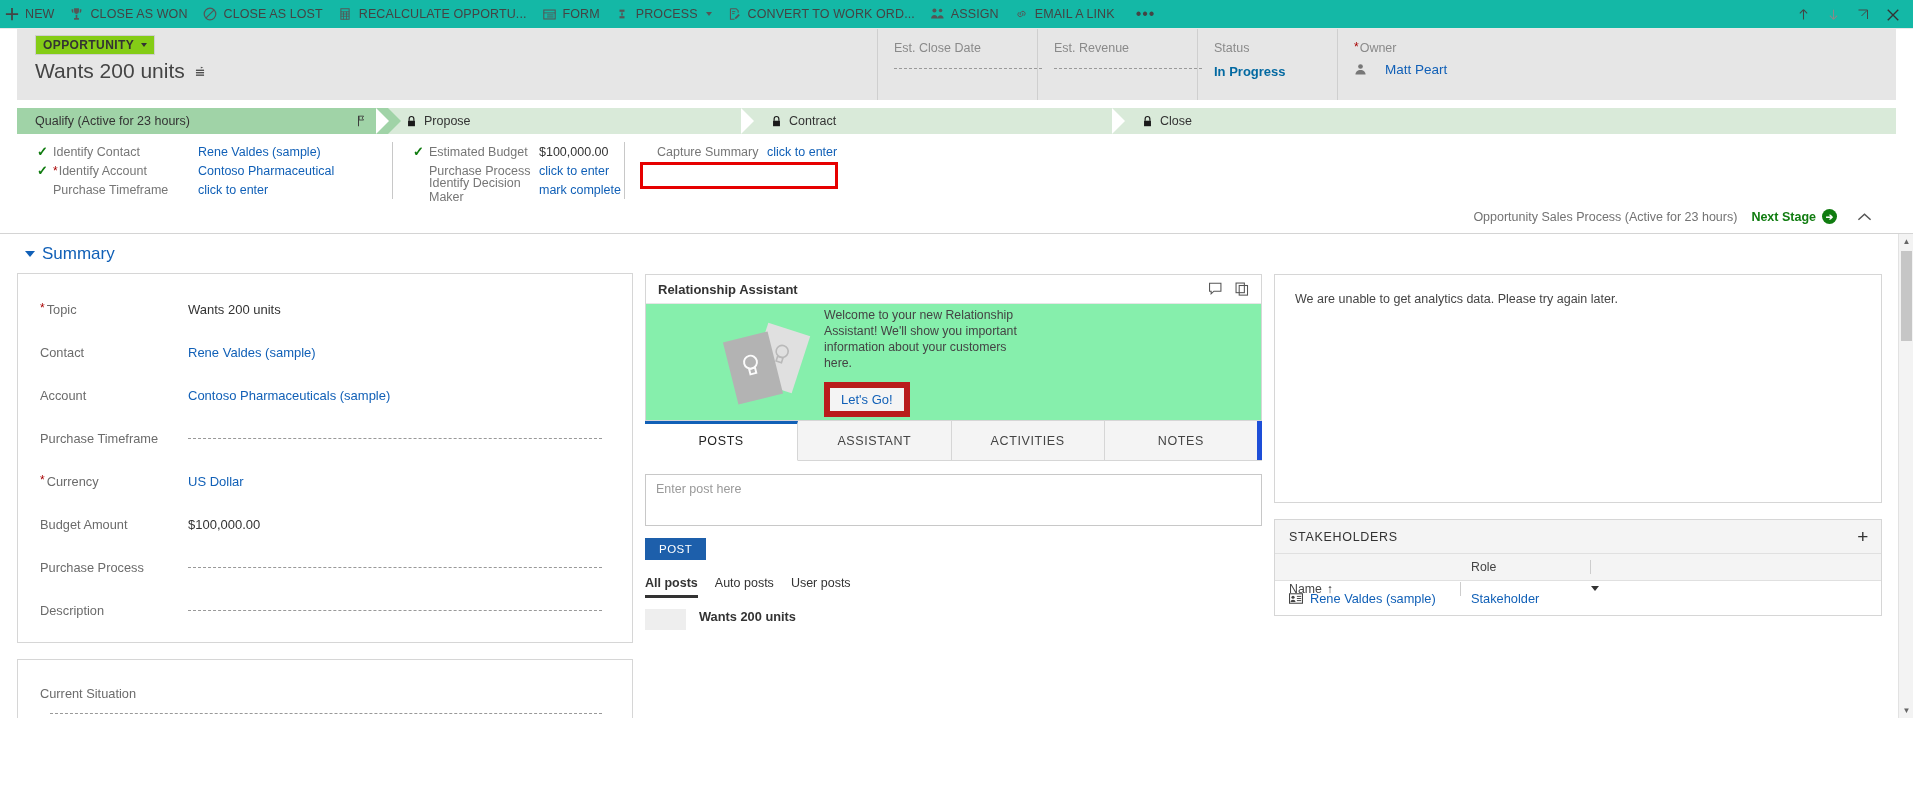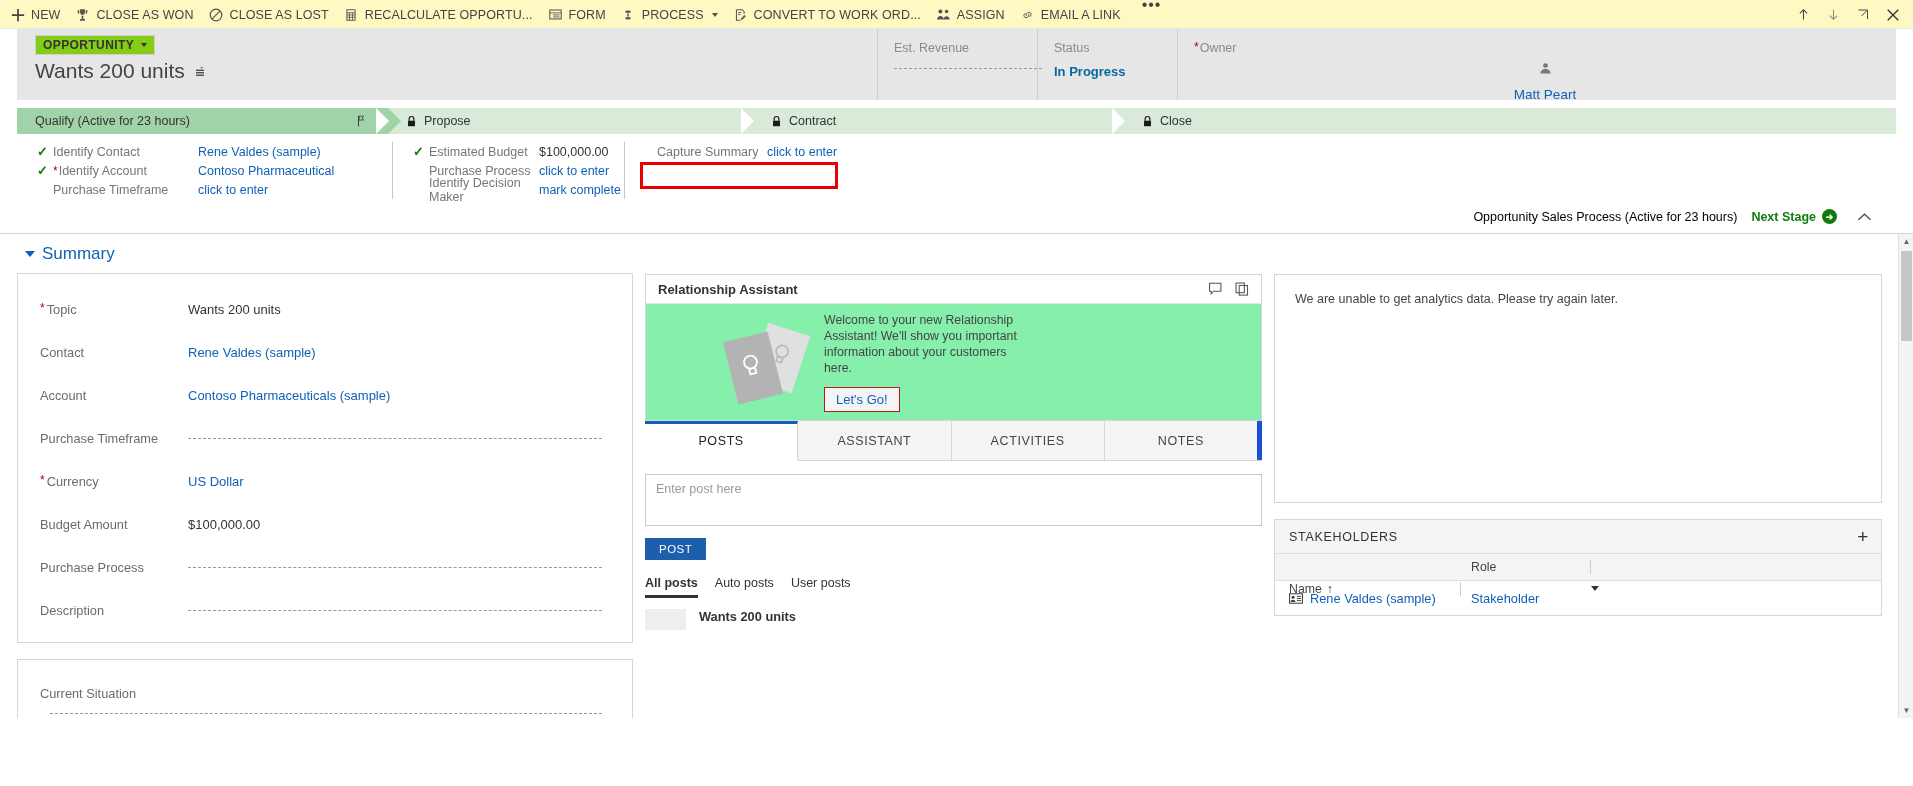--- a/index.html
+++ b/index.html
@@ -7,24 +7,25 @@
     width: 1913px; height: 786px;
     font-family: "Liberation Sans", sans-serif;
     background: #ffffff;
     overflow: hidden;
     color: #333;
   }
 
   
   .commandbar {
     height: 29px;
-    background: #fef9c3;
+    background: #14b8a6;
     border-bottom: 1px solid #e8e8e8;
     display: flex;
-    padding: 0 8px 0 6px;
+    align-items: center;
+    padding: 0 8px 0 0;
     position: relative;
   }
   .cmd {
     display: flex; align-items: center;
     gap: 6px;
     padding: 0 11px 0 4px;
     height: 29px;
     font-size: 12.5px;
     color: #444;
     letter-spacing: .1px;
@@ -88,21 +89,21 @@
   .hf-status { flex: 0 0 140px; }
   .hf-owner { flex: 1 1 auto; }
   .hf-label { font-size: 12.5px; color: #8a8a8a; display: flex; align-items: flex-start; }
   .req-star { color: #a80000; font-size: 12px; line-height: 12px; margin-right: 1px; }
   .hf-value { font-size: 13px; color: #0369a1; margin-top: 9px; font-weight: bold; }
   .hf-empty {
     margin-top: 13px;
     border-bottom: 1px dashed #9a9a9a;
     width: 148px; height: 1px;
   }
-  .hf-owner-val { display: flex; align-items: center; gap: 12px; margin-top: 7px; flex-direction: column; }
+  .hf-owner-val { display: flex; align-items: center; gap: 18px; margin-top: 7px; }
   .hf-owner-val .link { color: #1160b7; font-size: 13.5px; cursor: pointer; }
   .person-ico { color: #777; display: flex; }
 
   
   .process-wrap { background: #fff; padding: 8px 17px 0 17px; }
   .stage-bar { display: flex; height: 26px; }
   .stage {
     position: relative;
     display: flex; align-items: center;
     font-size: 12.5px;
@@ -163,21 +164,21 @@
     width: 198px; height: 27px;
     pointer-events: none;
   }
 
   .process-footer {
     display: flex; align-items: center; justify-content: flex-end;
     gap: 14px;
     padding: 10px 24px 9px 0;
     font-size: 12.5px;
   }
-  .pf-text { color: #000000; }
+  .pf-text { color: #737373; }
   .next-stage {
     display: flex; align-items: center; gap: 6px;
     color: #107c10; font-weight: bold; cursor: pointer;
   }
   .ns-circle {
     width: 15px; height: 15px; border-radius: 50%;
     background: #107c10; color: #fff;
     display: flex; align-items: center; justify-content: center;
     font-size: 9px;
   }
@@ -254,21 +255,21 @@
   .ra-card-front {
     position: absolute; left: 2px; top: 10px;
     width: 46px; height: 64px; background: #b3b3b3;
     transform: rotate(-14deg);
   }
   .bulb { position: absolute; }
   .ra-text { font-size: 12.3px; color: #444; line-height: 16px; }
   .lets-go {
     margin-top: 11px;
     display: inline-block;
-    border: 1px solid #b91c1c;
+    border: 6px solid #b91c1c;
     color: #1160b7;
     background: #f4f4f4;
     font-size: 13px;
     padding: 4px 11px;
     cursor: pointer;
   }
 
   .tabs { display: flex; border-bottom: 1px solid #d6d6d6; }
   .tab {
     flex: 1 1 0;
@@ -516,20 +517,24 @@
             <path d="M9 2l3 1.2-3 1.2z" fill="#555"></path>
             <line x1="3" y1="6.5" x2="13" y2="6.5" stroke="#444" stroke-width="1.6"></line>
             <line x1="3" y1="9.5" x2="13" y2="9.5" stroke="#444" stroke-width="1.6"></line>
             <line x1="3" y1="12.5" x2="13" y2="12.5" stroke="#444" stroke-width="1.6"></line>
           </svg>
       </span>
     </div>
   </div>
 
   <div class="hdr-fields">
+    <div class="hdr-field hf-close">
+      <div class="hf-label">Est. Close Date</div>
+      <div class="hf-empty"></div>
+    </div>
     <div class="hdr-field hf-rev">
       <div class="hf-label">Est. Revenue</div>
       <div class="hf-empty"></div>
     </div>
     <div class="hdr-field hf-status">
       <div class="hf-label">Status</div>
 
       <div class="hf-value">In Progress</div>
     </div>
     <div class="hdr-field hf-owner">

